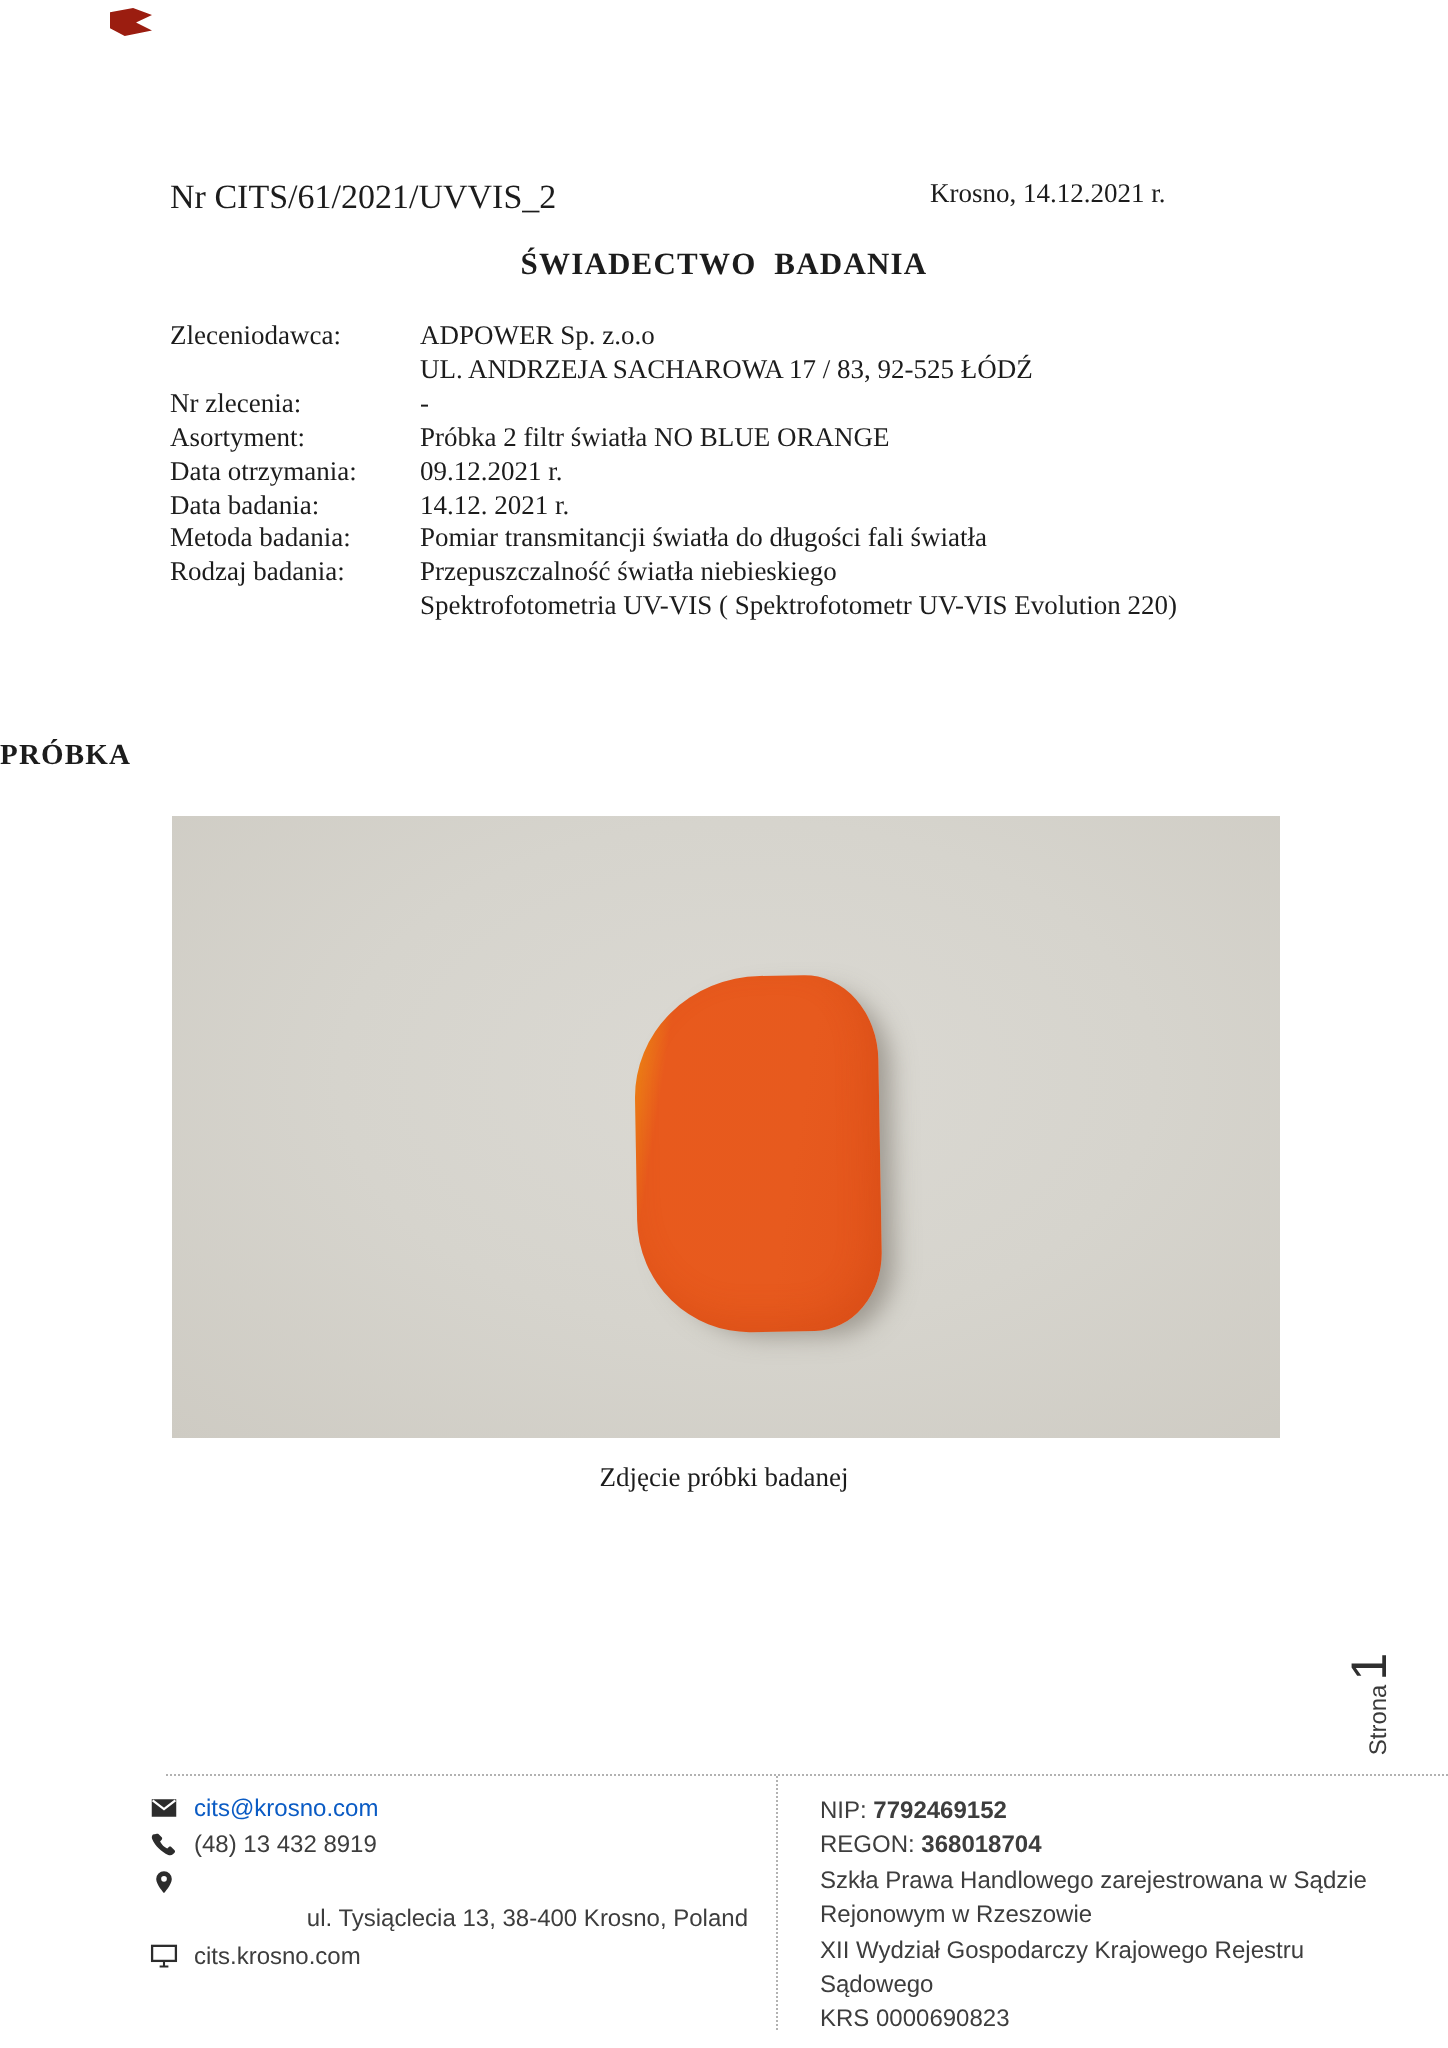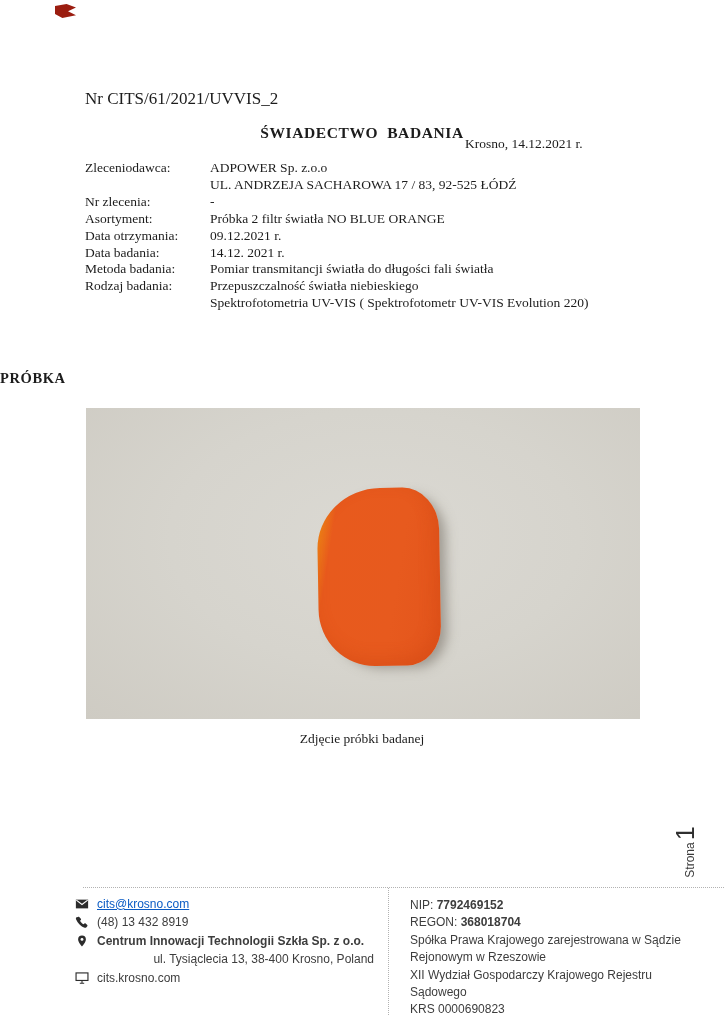--- a/index.html
+++ b/index.html
@@ -8,21 +8,21 @@
     position:relative; width:724px; height:1024px; background:#ffffff;
     font-family:"Liberation Serif","DejaVu Serif",serif; color:#1c1c1c; overflow:hidden;
   }
   
   .corner-mark {
     position:absolute; left:55px; top:4px; width:21px; height:14px;
     background:#9b1d10;
     clip-path:polygon(0 15%, 55% 0, 100% 25%, 62% 52%, 100% 80%, 35% 100%, 0 72%);
   }
   .doc-number { position:absolute; left:85px; top:89px; font-size:17px; }
-  .place-date { position:absolute; left:465px; top:89px; font-size:13.5px;margin-top:47px; }
+  .place-date { position:absolute; left:465px; top:89px; font-size:13.5px; }
   .doc-title {
     position:absolute; left:0; top:124px; width:100%; text-align:center;
     font-size:15.5px; font-weight:bold; letter-spacing:0.6px; white-space:pre;
   }
   .fields { position:absolute; left:85px; top:160px; width:570px; font-size:13.5px; line-height:16.9px; }
   .field-row { display:flex; }
   .field-label { width:125px; flex:0 0 125px; }
   .field-value { flex:1; white-space:pre; }
   .sample-heading {
     position:absolute; left:0; top:370px; width:100%; text-align:left;
@@ -54,21 +54,21 @@
     border-top:1px dotted #b2b2b2;
   }
   .footer-vline {
     position:absolute; left:388px; top:888px; height:127px; width:0;
     border-left:1px dotted #b2b2b2;
   }
   .footer { font-family:"Liberation Sans","DejaVu Sans",sans-serif; color:#3d3d3d; font-size:12px; }
   .footer-left { position:absolute; left:74px; top:895px; width:300px; }
   .f-row { display:flex; align-items:center; gap:8px; min-height:17.5px; margin-bottom:1px; }
   .f-icon { width:15px; height:15px; flex:0 0 15px; display:inline-flex; align-items:center; justify-content:center; }
-  .f-link { color:#0a5bc4; text-decoration:underline; }
+  .f-link { color:#0a5bc4; }
   .f-bold { font-weight:bold; }
   .f-indent { padding-left:23px;justify-content:flex-end; }
   .footer-right { position:absolute; left:410px; top:897px; width:300px; line-height:17.4px; }
   .fr-line b { font-weight:bold; }
 </style>
 </head>
 <body>
 
 <div class="page">
 
@@ -155,38 +155,37 @@
       </span>
       <span>(48) 13 432 8919</span>
     </div>
     <div class="f-row">
       <span class="f-icon">
         <svg width="12" height="14" viewBox="0 0 16 16">
             <path d="M8 .8a5.2 5.2 0 0 0-5.2 5.2C2.8 9.7 8 15.4 8 15.4s5.2-5.7 5.2-9.4A5.2 5.2 0 0 0 8 .8z" fill="#2c2c2c"></path>
             <circle cx="8" cy="5.9" r="1.9" fill="#ffffff"></circle>
           </svg>
       </span>
-      <span class="f-bold">Centrum Innowacji Technologii Szkła Sp. z o.o.</span>
     </div>
     <div class="f-row f-indent">
       <span>ul. Tysiąclecia 13, 38-400 Krosno, Poland</span>
     </div>
     <div class="f-row">
       <span class="f-icon">
         <svg width="14" height="14" viewBox="0 0 16 16">
             <rect x="1.2" y="2.2" width="13.6" height="8.6" fill="none" stroke="#2c2c2c" stroke-width="1.3"></rect>
             <path d="M5.5 14h5M8 10.8V14" stroke="#2c2c2c" stroke-width="1.2" fill="none"></path>
           </svg>
       </span>
       <span>cits.krosno.com</span>
     </div>
   </div>
 
   <div class="footer footer-right">
     <div class="fr-line"><span>NIP: </span><b>7792469152</b></div>
     <div class="fr-line"><span>REGON: </span><b>368018704</b></div>
-    <div class="fr-line">Spółka Prawa Krajowego zarejestrowana w Sądzie</div>
+    <div class="fr-line">Szkła Prawa Handlowego zarejestrowana w Sądzie</div>
     <div class="fr-line">Rejonowym w Rzeszowie</div>
     <div class="fr-line">XII Wydział Gospodarczy Krajowego Rejestru Sądowego</div>
     <div class="fr-line">KRS 0000690823</div>
   </div>
 
 </div>
 
 </body></html>

